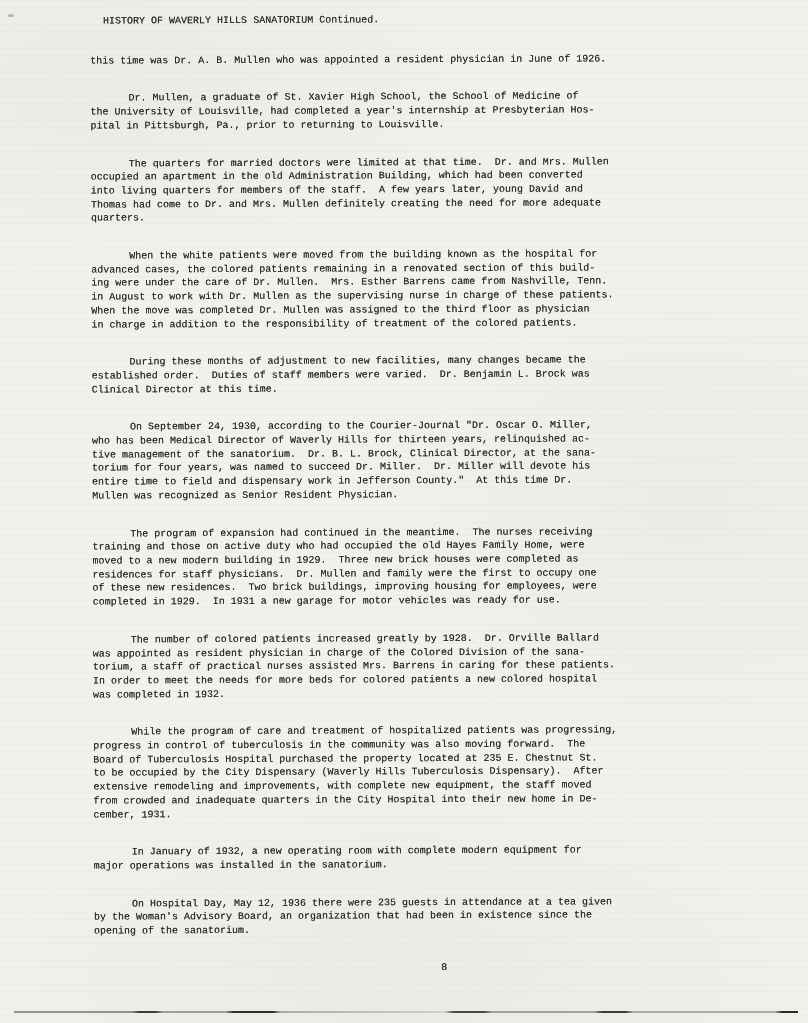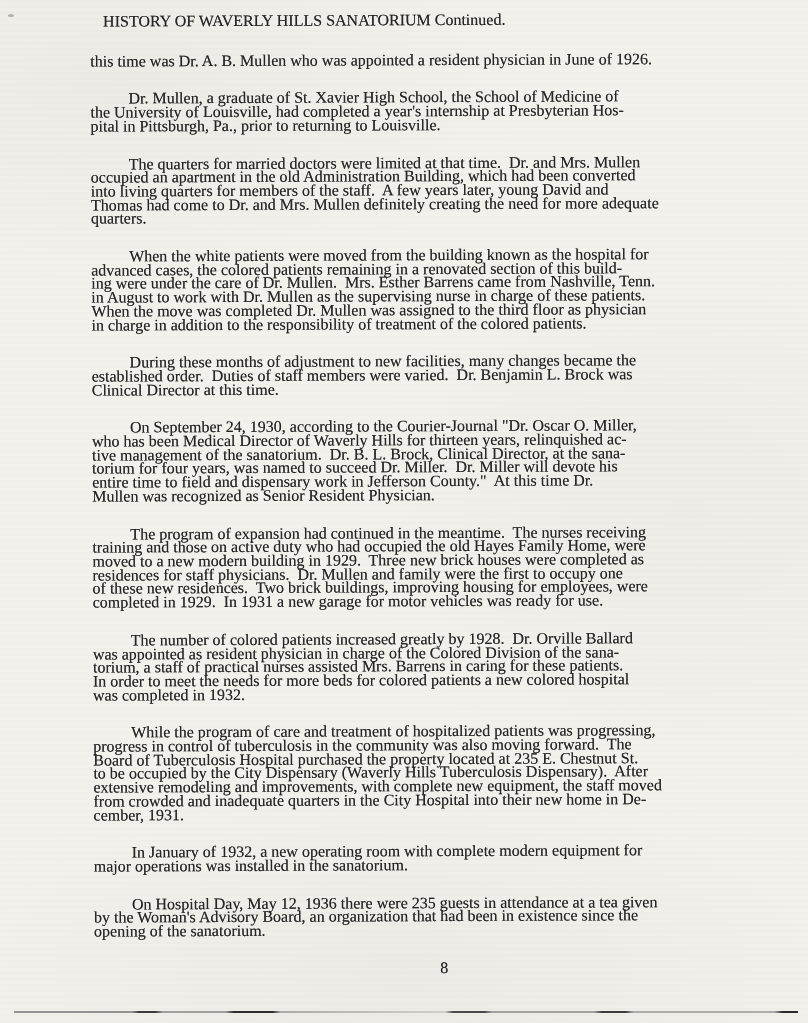--- a/index.html
+++ b/index.html
@@ -12,22 +12,22 @@
     width: 808px;
     height: 1023px;
     margin: 0;
     overflow: hidden;
     background:
       radial-gradient(ellipse 600px 300px at 15% 8%, rgba(120,115,105,0.05), transparent 70%),
       radial-gradient(ellipse 500px 400px at 85% 50%, rgba(110,108,100,0.04), transparent 70%),
       radial-gradient(ellipse 700px 300px at 50% 95%, rgba(120,118,110,0.05), transparent 70%),
       repeating-linear-gradient(180deg, rgba(90,88,82,0.015) 0px, rgba(90,88,82,0.015) 2px, transparent 2px, transparent 6px),
       #f3f1ec;
-    font-family: Liberation Serif, serif;
-    font-size: 16px;
+    font-family: Liberation Mono, monospace;
+    font-size: 10px;
     line-height: 13.7px;
     color: #262626;
   }
   .content {
     position: relative;
     padding: 15px 18px 0 90px;
     transform: rotate(-0.25deg);
     transform-origin: top left;
     text-shadow: 0 0 0.6px rgba(35,35,35,0.65);
   }

